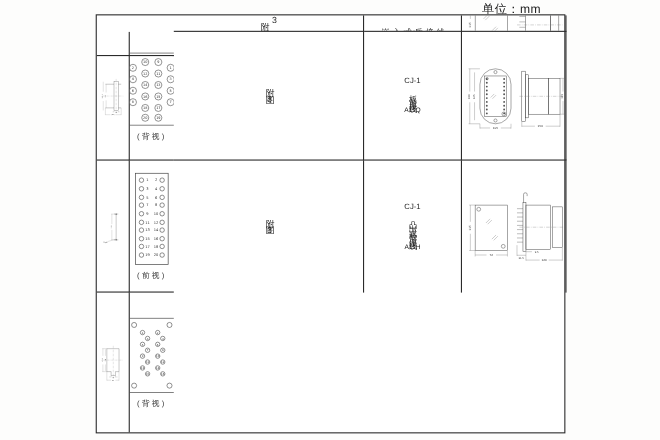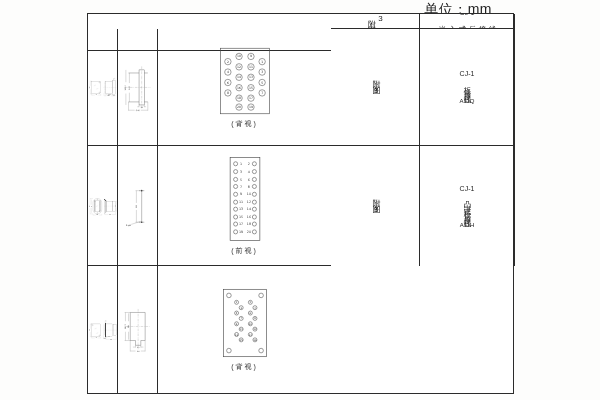--- a/index.html
+++ b/index.html
@@ -1,18 +1,18 @@
 <!DOCTYPE html>
 <html><head>
 <meta charset="utf-8">
 <style>
   * { box-sizing: border-box; margin: 0; padding: 0; }
   html,body { width:600px; height:400px; background:#fdfdfc; font-family:"Liberation Sans", sans-serif; color:#222; }
   .page { position:relative; width:600px; height:400px; overflow:hidden; }
-  .unit-label { position:absolute; top:1px; right:108px; font-size:14px; color:#222; letter-spacing:0.5px; }
+  .unit-label { position:absolute; top:1px; right:108px; font-size:11px; color:#222; letter-spacing:0.5px; }
   .doc-table { position:absolute; left:87px; top:13px; width:427px; border:1px solid #2b2b2b;
                display:grid; grid-template-columns:30px 40px 173px 89px 95px;
                grid-template-rows:15px 117px 120px 127px; background:#fff; }
   .cell { border-right:1px solid #2b2b2b; border-bottom:1px solid #2b2b2b;
           display:flex; align-items:center; justify-content:center; overflow:hidden; }
   .cell.last-col { border-right:none; }
   .cell.last-row { border-bottom:none; }
   .hdr { font-size:8px; color:#222; white-space:nowrap;margin-top:36px; }
   .hdr-outline { letter-spacing:8px; padding-left:8px; }
   .hdr-mounting { font-size:7.5px; letter-spacing:1px; padding-left:1px; }
@@ -42,21 +42,20 @@
 </head>
 <body>
 
 <div class="page">
   <div class="unit-label">单位：mm</div>
 
   <div class="doc-table">
 
     <div class="cell hdr">图号</div>
     <div class="cell hdr">结构</div>
-    <div class="cell hdr hdr-outline">外形尺寸图</div>
 
     <div class="cell">
       <span class="fig-no">附图3</span>
     </div>
     <div class="cell struct">
       <span class="series">CJ-1</span>
       <span class="vtext">嵌入式后接线</span>
       <span class="model">A11K</span>
     </div>
     <div class="cell">

